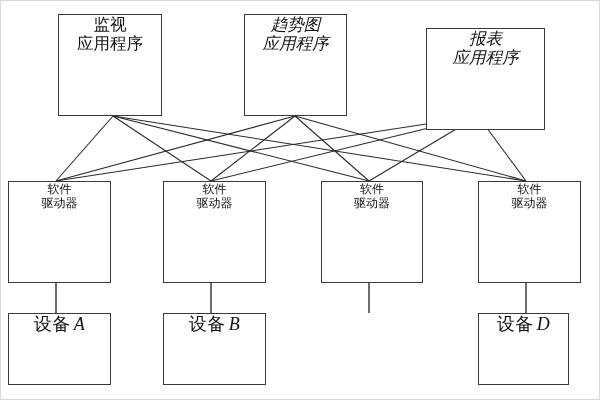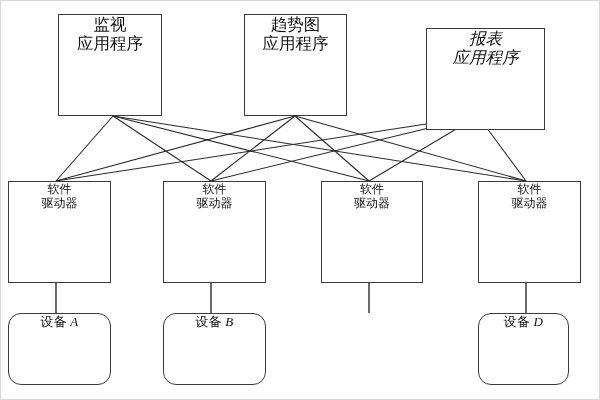--- a/index.html
+++ b/index.html
@@ -45,22 +45,21 @@
     display: block;
     white-space: nowrap;
   }
   .app {
     font-size: 16.5px;
   }
   .driver {
     font-size: 12px;
   }
   .device {
-    font-size: 13px;
-    border-radius: 13px;
+    font-size: 18px;
   }
   .device .ln {
     letter-spacing: 0.5px;
   }
   .device .tag {
     font-style: italic;
     font-family: "Liberation Serif", "DejaVu Serif", serif;
     padding-left: 3px;
   }
 </style>
@@ -86,21 +85,21 @@
       <line x1="210" y1="282" x2="210" y2="312" stroke="#2b2b2b" stroke-width="1.4" stroke-linecap="butt"></line>
       <line x1="368" y1="282" x2="368" y2="312" stroke="#2b2b2b" stroke-width="1.4" stroke-linecap="butt"></line>
       <line x1="525" y1="282" x2="525" y2="312" stroke="#2b2b2b" stroke-width="1.4" stroke-linecap="butt"></line>
     </svg>
 
   <div class="node app" style="left: 57px; top: 13px; width: 104px; height: 102px; border-color: rgb(58, 58, 58);">
     <span class="ln">监视</span>
     <span class="ln">应用程序</span>
   </div>
 
-  <div class="node app" style="left: 243px; top: 13px; width: 103px; height: 102px; border-color: rgb(58, 58, 58);">
+  <div class="node app" style="left: 243px; top: 13px; width: 103px; height: 102px; border-color: rgb(58, 58, 58); font-style: italic;">
     <span class="ln">趋势图</span>
     <span class="ln">应用程序</span>
   </div>
 
   <div class="node app" style="left: 425px; top: 27px; width: 119px; height: 102px; border-color: rgb(58, 58, 58); font-style: italic;">
     <span class="ln">报表</span>
     <span class="ln">应用程序</span>
   </div>
 
   <div class="node driver" style="left: 7px; top: 180px; width: 103px; height: 102px; border-color: rgb(58, 58, 58);">

